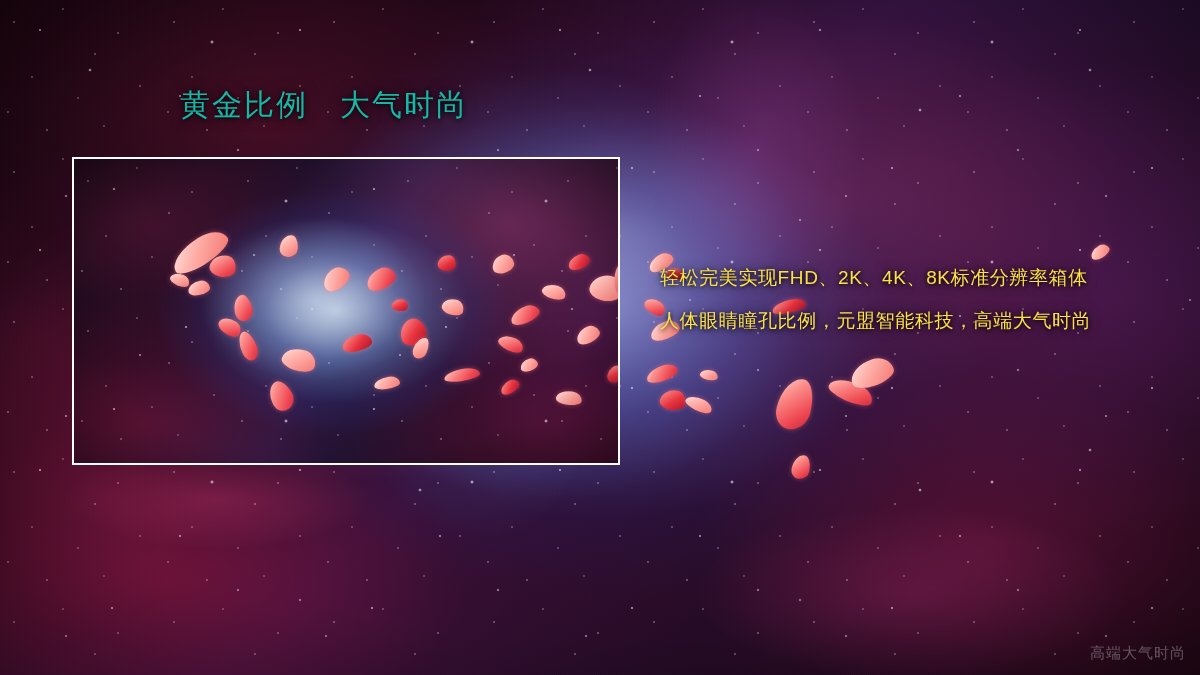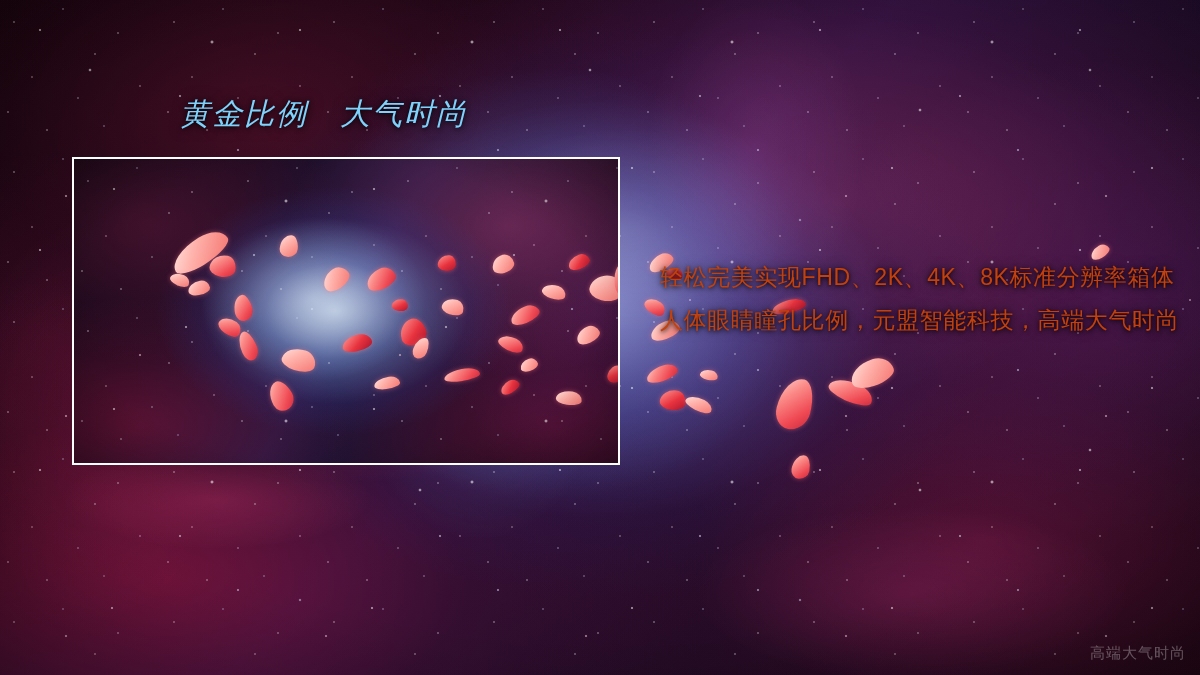--- a/index.html
+++ b/index.html
@@ -129,38 +129,37 @@
   .inner-vig {
     position: absolute;
     inset: 0;
     background: radial-gradient(ellipse 105% 110% at 48% 50%, rgba(0,0,0,0) 45%, rgba(0,0,0,0.35) 78%, rgba(0,0,0,0.70) 100%);
   }
 
   
   #title {
     position: absolute;
     left: 180px;
-    top: 94px;
+    top: 85px;
     font-size: 30px;
     letter-spacing: 2px;
-    color: #7dd3fc;
+    color: #14b8a6;
     white-space: pre;
     text-shadow: 0 1px 5px rgba(0,0,0,0.85), 0 0 14px rgba(0,0,0,0.6);
-    font-style: italic;
   }
   #body-text {
     position: absolute;
     left: 660px;
     top: 256px;
     width: 500px;
   }
   .body-line {
-    font-size: 23px;
+    font-size: 19px;
     line-height: 43px;
-    color: #c2410c;
+    color: #fde047;
     letter-spacing: .6px;
     white-space: pre;
     text-shadow: 0 1px 4px rgba(0,0,0,0.9), 0 0 12px rgba(0,0,0,0.65);
   }
   #watermark {
     position: absolute;
     right: 14px;
     bottom: 12px;
     font-size: 15px;
     color: rgba(255,255,255,0.30);

